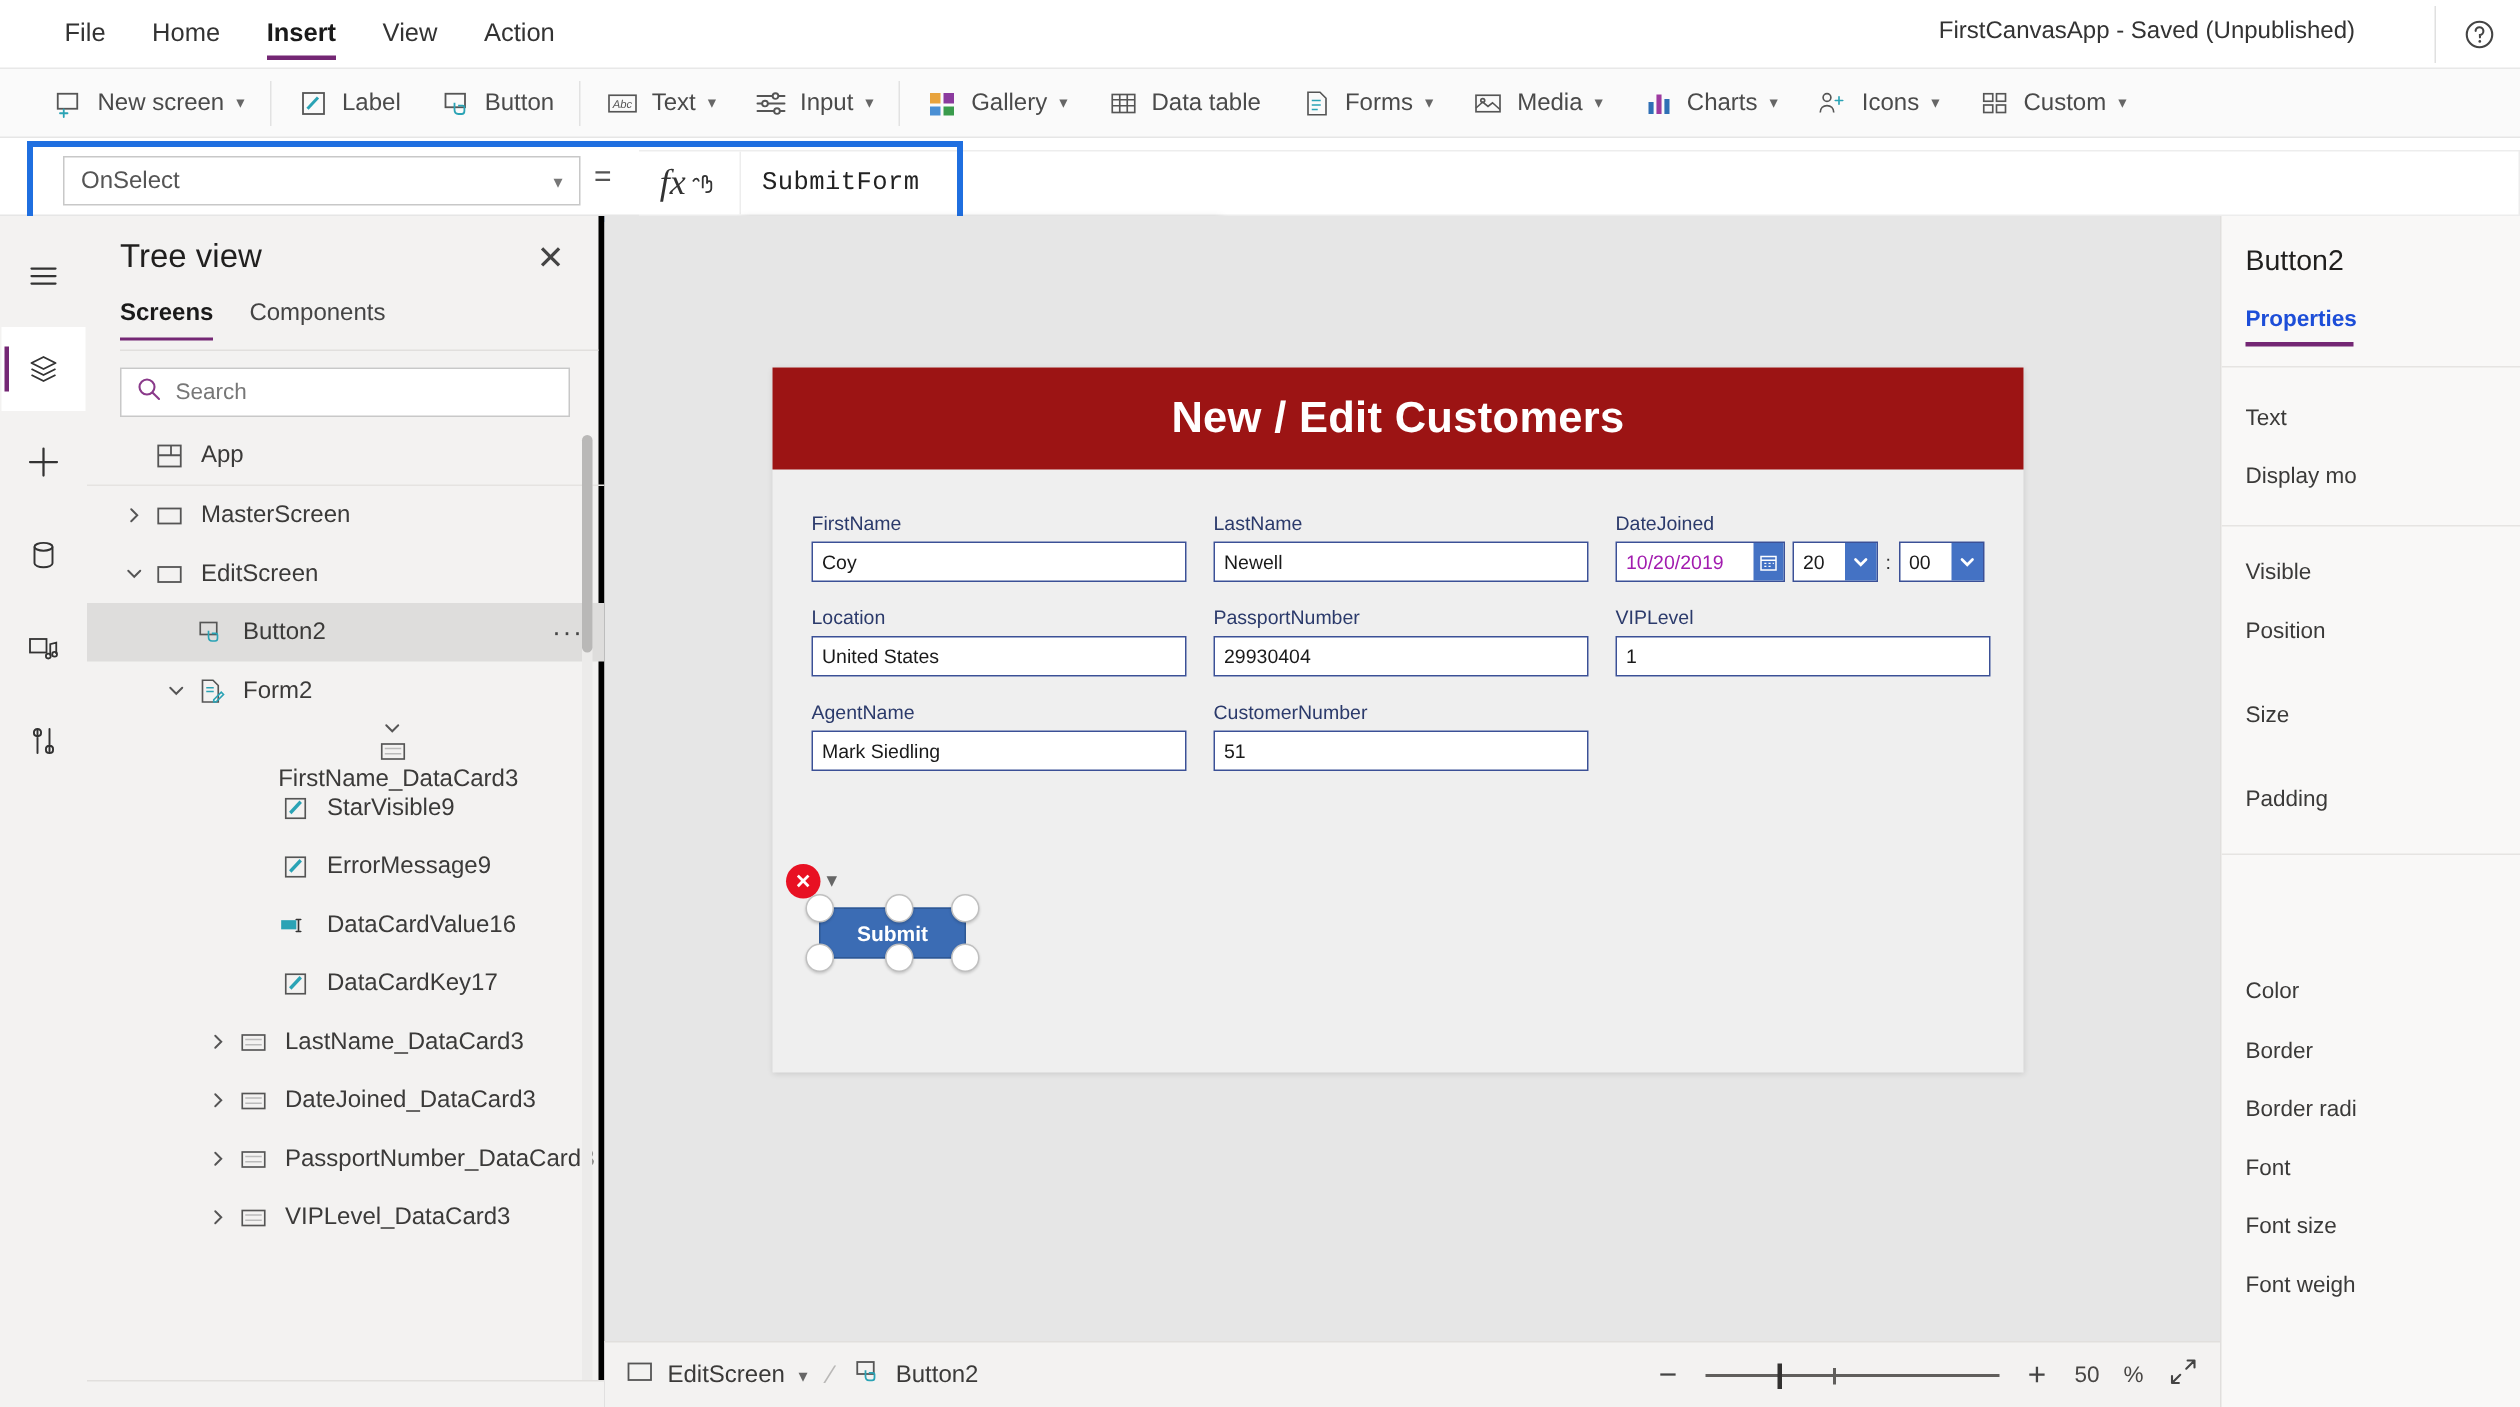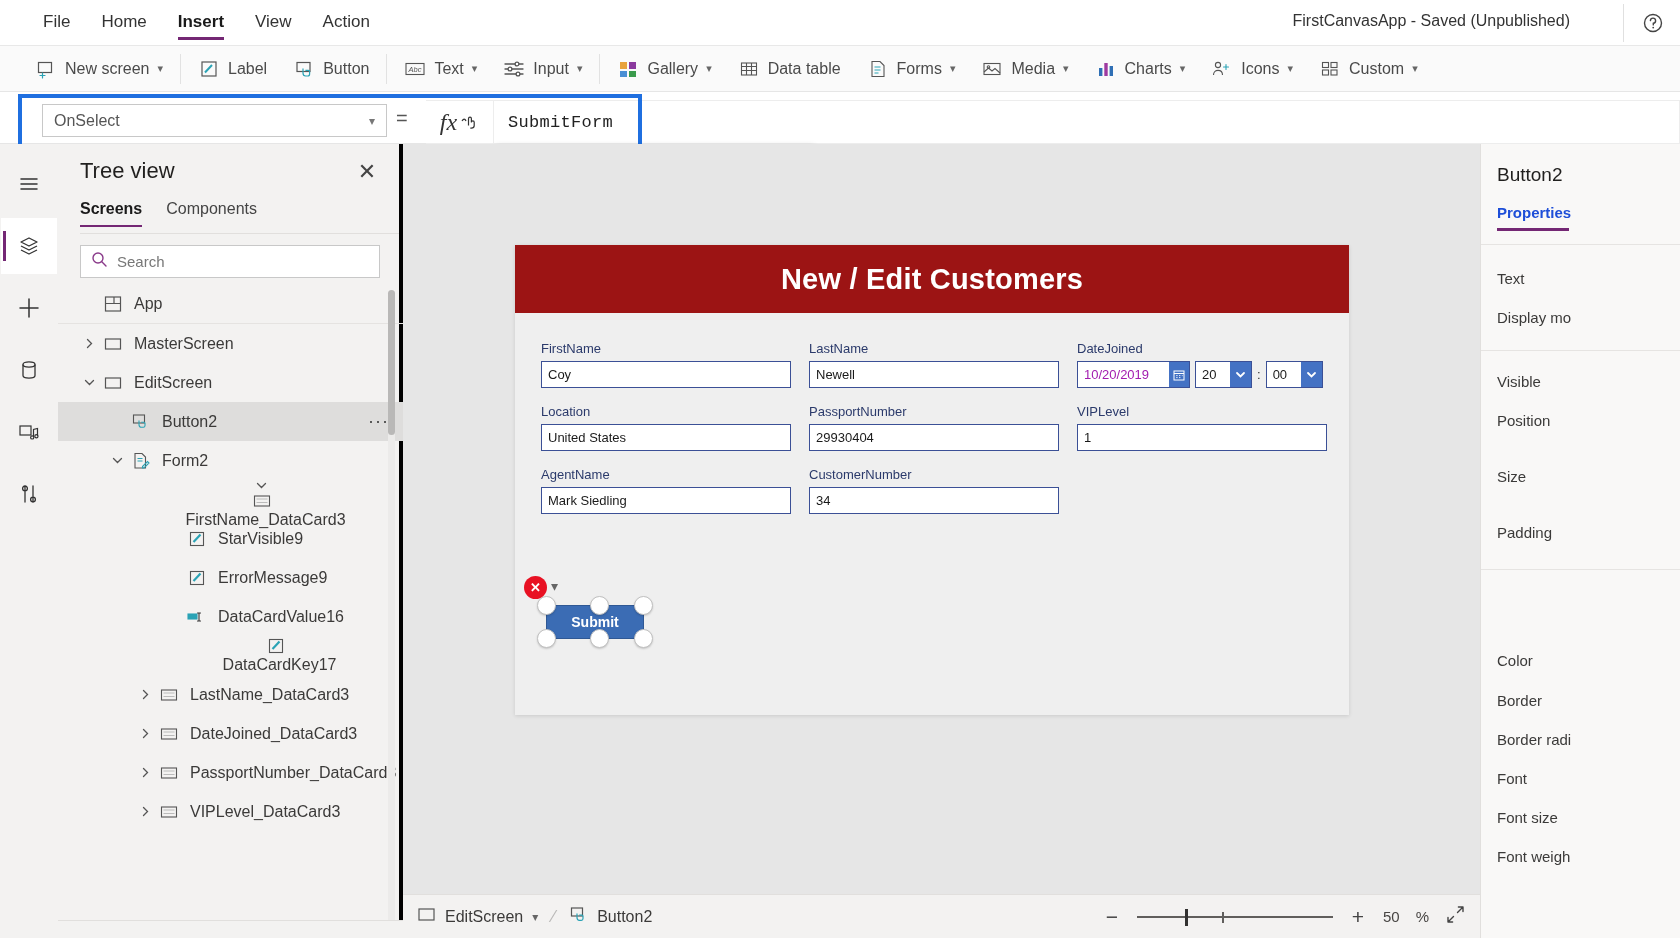--- a/index.html
+++ b/index.html
@@ -647,21 +647,21 @@
         <div class="tnode" style="padding-left: 104px;">
           <span class="chev"></span>
           <span class="nic">
             <svg width="22" height="20" viewBox="0 0 22 20" fill="none" stroke="#333" stroke-width="1.1">
               <rect x="2" y="7" width="9" height="5" fill="#2aa3b5" stroke="#2aa3b5"></rect>
               <path d="M13 6v8M11.5 6h3M11.5 14h3" stroke-linecap="round"></path>
             </svg>
           </span>
           <span class="lbl">DataCardValue16</span>
         </div>
-        <div class="tnode" style="padding-left: 104px; flex-direction: column;">
+        <div class="tnode" style="padding-left: 104px;">
           <span class="chev"></span>
           <span class="nic">
             <svg width="20" height="20" viewBox="0 0 20 20" fill="none" stroke="#555" stroke-width="1.1">
               <rect x="3.5" y="3.5" width="13" height="13"></rect>
               <path d="M6.5 13l7-7.5" stroke="#2aa3b5" stroke-width="2.2"></path>
             </svg>
           </span>
           <span class="lbl">DataCardKey17</span>
         </div>
         <div class="tnode" style="padding-left: 76px;">
@@ -791,21 +791,21 @@
             <div class="flabel">VIPLevel</div>
             <div class="finput">1</div>
           </div>
 
           <div class="fcell">
             <div class="flabel">AgentName</div>
             <div class="finput">Mark Siedling</div>
           </div>
           <div class="fcell">
             <div class="flabel">CustomerNumber</div>
-            <div class="finput">34</div>
+            <div class="finput">51</div>
           </div>
           <div class="fcell"></div>
         </div>
 
         <div class="sel-wrap">
           <div class="submit-btn">Submit</div>
           <div class="err-badge">✕</div>
           <span class="err-caret">▾</span>
           <div class="handle h-tl"></div>
           <div class="handle h-tc"></div>

